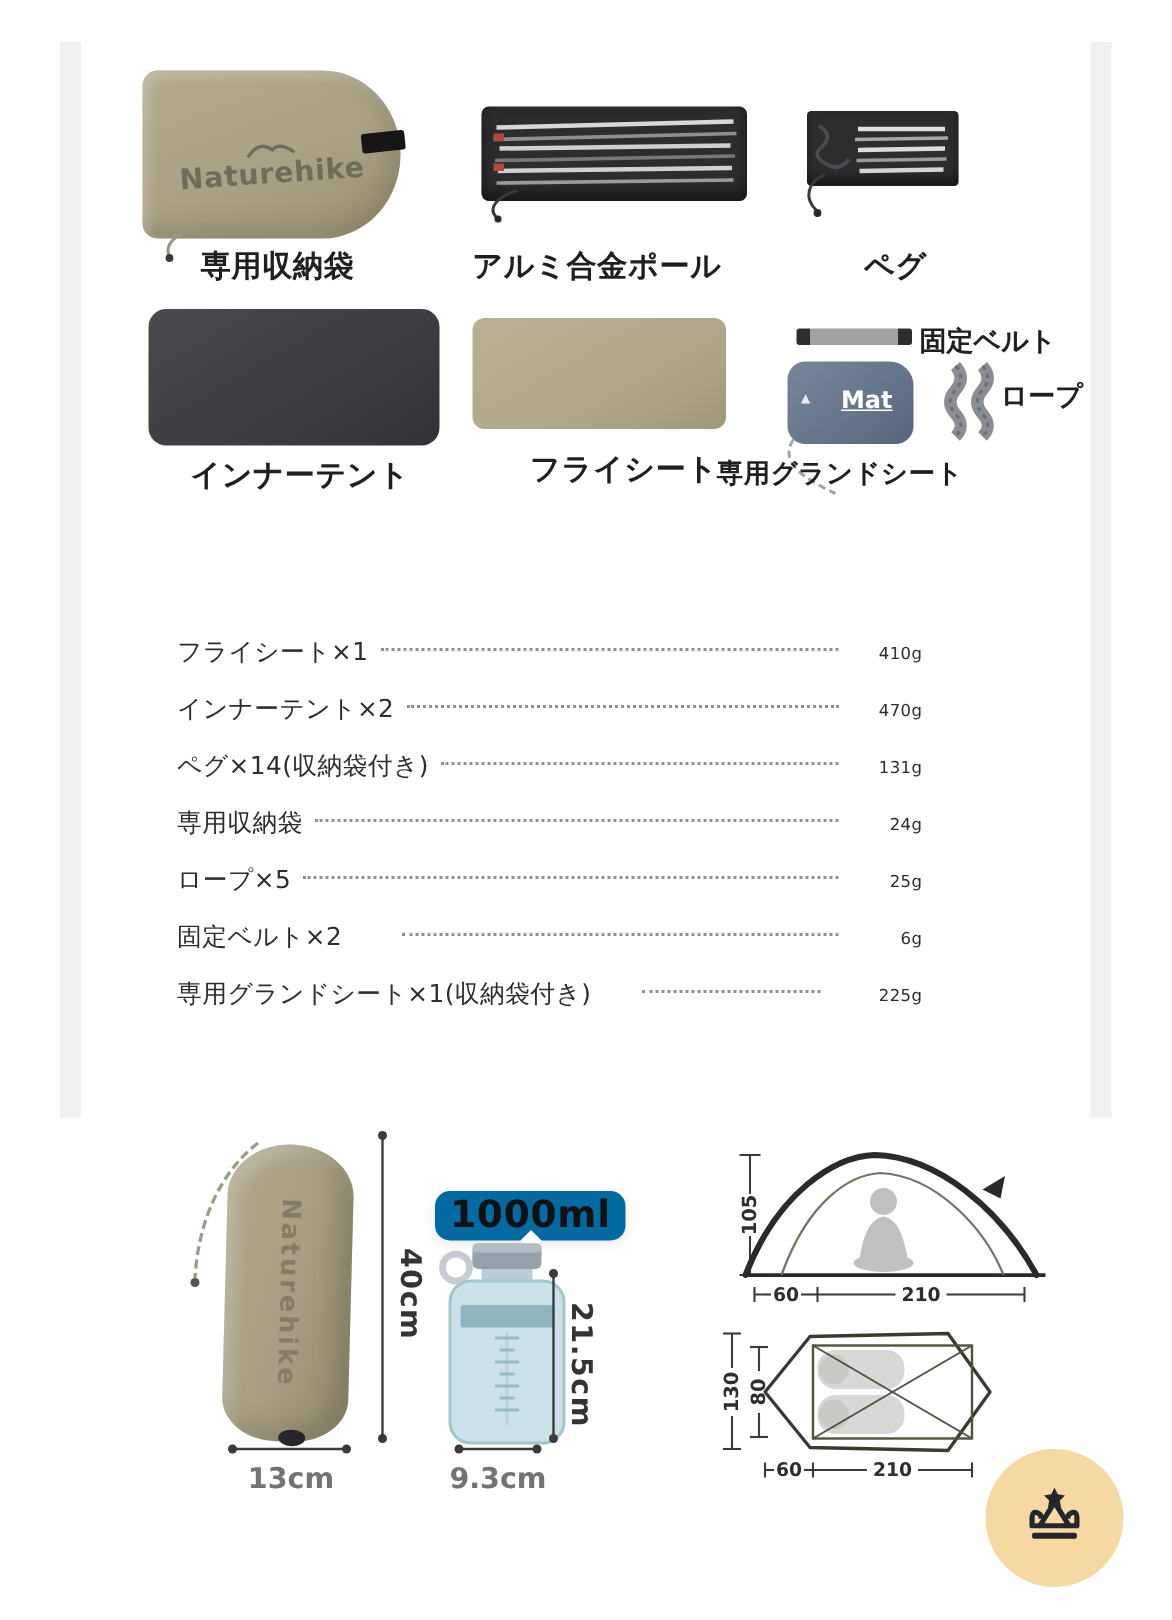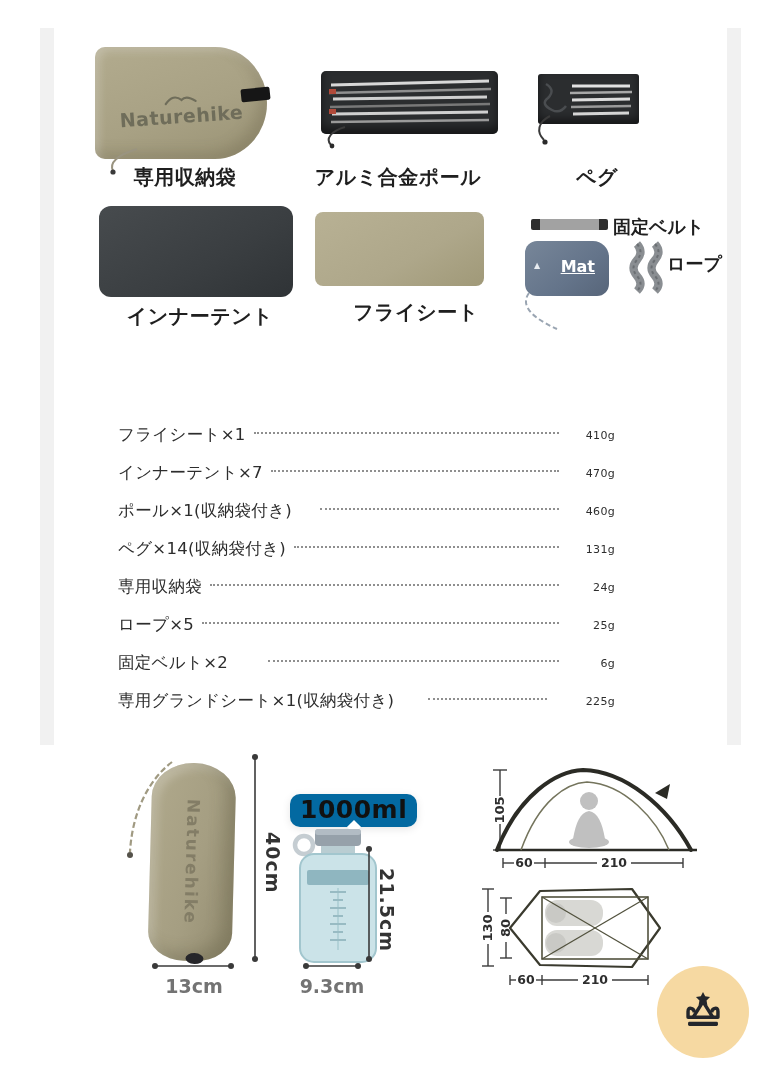--- a/index.html
+++ b/index.html
@@ -202,36 +202,32 @@
   <svg class="abs" style="left:626px; top:240px" width="40" height="57" viewBox="0 0 40 57">
     <path d="M11,4 q7,8 0,16 q-7,8 0,16 q7,8 0,15" fill="none" stroke="#8a8e92" stroke-width="8"></path>
     <path d="M11,4 q7,8 0,16 q-7,8 0,16 q7,8 0,15" fill="none" stroke="#6b6f73" stroke-width="2" stroke-dasharray="3 3"></path>
     <path d="M29,4 q7,8 0,16 q-7,8 0,16 q7,8 0,15" fill="none" stroke="#8a8e92" stroke-width="8"></path>
     <path d="M29,4 q7,8 0,16 q-7,8 0,16 q7,8 0,15" fill="none" stroke="#6b6f73" stroke-width="2" stroke-dasharray="3 3"></path>
   </svg>
   <div class="side-label" style="left:667px; top:252px">ロープ</div>
 
   <div class="caption" style="left:100px; top:303px; width:200px">インナーテント</div>
   <div class="caption" style="left:316px; top:299px; width:200px">フライシート</div>
+  <div class="caption" style="left:470px; top:303px; width:180px; font-size:17.5px">専用グランドシート</div>
 
   <div class="weights">
     <div class="w-row">
         <span class="w-label">フライシート×1</span>
         <span class="w-leader"></span>
         <span class="w-value">410g</span>
       </div>
     <div class="w-row">
-        <span class="w-label">インナーテント×7</span>
+        <span class="w-label">インナーテント×2</span>
         <span class="w-leader"></span>
         <span class="w-value">470g</span>
-      </div>
-    <div class="w-row">
-        <span class="w-label">ポール×1(収納袋付き)</span>
-        <span class="w-leader" style="margin-left:28px"></span>
-        <span class="w-value">460g</span>
       </div>
     <div class="w-row">
         <span class="w-label">ペグ×14(収納袋付き)</span>
         <span class="w-leader"></span>
         <span class="w-value">131g</span>
       </div>
     <div class="w-row">
         <span class="w-label">専用収納袋</span>
         <span class="w-leader"></span>
         <span class="w-value">24g</span>

